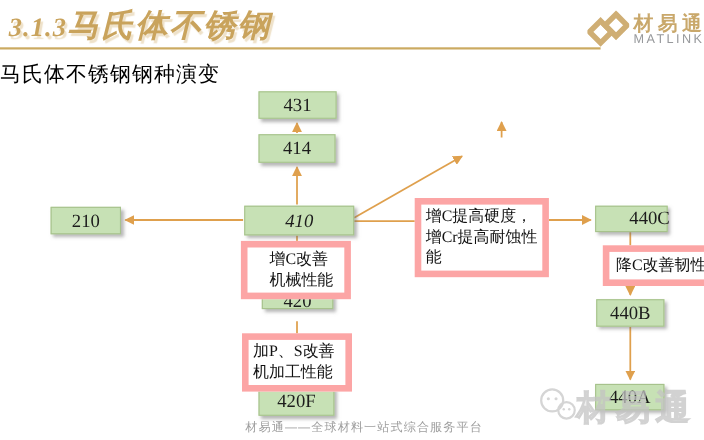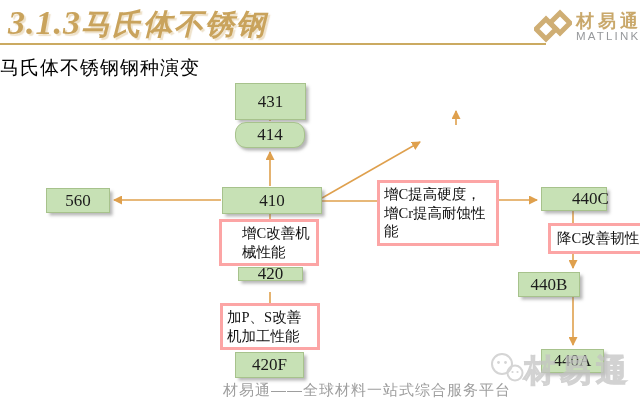--- a/index.html
+++ b/index.html
@@ -7,21 +7,21 @@
     position:relative;width:640px;height:400px;background:#ffffff;
     overflow:hidden;font-family:"Liberation Sans",sans-serif;
   }
   
   .title{
     position:absolute;left:8px;top:4px;
     font-family:"Liberation Serif",serif;font-style:italic;font-weight:bold;
     color:#c9a35c;white-space:nowrap;
     text-shadow:2px 2px 1px rgba(205,170,100,0.35);
   }
-  .title .num{font-size:34px;letter-spacing:1px;font-family:Liberation Serif, serif;}
+  .title .num{font-size:24px;letter-spacing:1px;font-family:Liberation Serif, serif;}
   .title .txt{font-size:29px;letter-spacing:2px;}
   .title-rule{
     position:absolute;left:0;top:43px;width:546px;height:2px;
     background:#cbaa61;
   }
   .logo{position:absolute;left:534px;top:8px;width:102px;height:38px;}
   .logo-mark{position:absolute;left:0;top:1px;}
   .logo-name{
     position:absolute;left:42px;top:1px;font-size:18px;font-weight:bold;
     color:#c9a86b;letter-spacing:4px;white-space:nowrap;
@@ -38,42 +38,42 @@
   
   .arrows{position:absolute;left:0;top:0;pointer-events:none;}
   .gbox{
     position:absolute;background:#c7e1b5;border:1px solid #a7c28c;
     box-shadow:2.5px 2.5px 3px rgba(110,110,110,0.5);
     display:flex;align-items:center;justify-content:center;
     font-family:"Liberation Serif",serif;font-size:17px;color:#1c1c1c;
     box-sizing:border-box;
   }
   .n430 {left:46px; top:188px;width:64px; height:25px;}
-  .n431 {left:235px;top:83px; width:71px; height:37px;}
-  .n414 {left:235px;top:122px;width:70px; height:26px;border-radius:11px;}
-  .n410 {left:222px;top:187px;width:100px;height:27px;}
+  .n431 {left:235px;top:83px; width:71px; height:25px;}
+  .n414 {left:235px;top:122px;width:70px; height:26px;}
+  .n410 {left:222px;top:187px;width:100px;height:27px;font-style:italic;}
   .n416se{left:424px;top:82px;width:64px; height:25px;}
   .n416 {left:425px;top:126px;width:63px; height:26px;}
   .n440c{left:541px;top:187px;width:66px; height:24px;padding-left:33px;}
   .n420 {left:238px;top:267px;width:65px; height:14px;}
-  .n440b{left:518px;top:272px;width:62px; height:25px;}
+  .n440b{left:542px;top:272px;width:62px; height:25px;}
   .n420f{left:235px;top:352px;width:69px; height:26px;}
   .n440a{left:541px;top:349px;width:63px; height:24px;text-align:center;}
   .lbox{
-    position:absolute;background:#ffffff;border:3px solid #fca5a5;
+    position:absolute;background:#ffffff;border:6px solid #fca5a5;
     font-family:"Liberation Serif",serif;font-size:14.5px;line-height:1.28;
     color:#111;padding:2px 4px;box-sizing:border-box;
   }
   .lb0{left:219px;top:219px;width:100px;padding-left:20px;}
   .lb1{left:377px;top:180px;width:122px;}
   .lb2{left:220px;top:303px;width:100px;}
   .lb3{left:548px;top:223px;white-space:nowrap;padding:3px 6px;}
   
   .footer{
-    position:absolute;left:223px;top:381px;font-size:15px;color:#9e9e9e;
+    position:absolute;left:223px;top:381px;font-size:11px;color:#9e9e9e;
     letter-spacing:1px;white-space:nowrap;
   }
   .watermark{position:absolute;left:490px;top:346px;width:150px;height:48px;opacity:0.75;}
   .wm-icon{position:absolute;left:0;top:6px;}
   .wm-text{
     position:absolute;left:34px;top:4px;font-size:31px;letter-spacing:5px;
     font-weight:bold;color:rgba(195,195,195,0.35);
     -webkit-text-stroke:1.2px #c3c3c3;white-space:nowrap;
     font-family:"Liberation Serif",serif;
   }
@@ -115,21 +115,21 @@
       <line x1="456" y1="125" x2="456" y2="111" marker-end="url(#ah)"></line>
       <line x1="322" y1="201" x2="382" y2="201"></line>
       <line x1="499" y1="200" x2="537" y2="200" marker-end="url(#ah)"></line>
       <line x1="270" y1="214" x2="270" y2="263" marker-end="url(#ah)"></line>
       <line x1="270" y1="292" x2="270" y2="348" marker-end="url(#ah)"></line>
       <line x1="573" y1="211" x2="573" y2="268" marker-end="url(#ah)"></line>
       <line x1="573" y1="297" x2="573" y2="345" marker-end="url(#ah)"></line>
     </g>
   </svg>
 
-  <div class="gbox n430">560</div>
+  <div class="gbox n430">210</div>
   <div class="gbox n431">431</div>
   <div class="gbox n414">414</div>
   <div class="gbox n410">410</div>
   <div class="gbox n440c">440C</div>
   <div class="gbox n420">420</div>
   <div class="gbox n440b">440B</div>
   <div class="gbox n420f">420F</div>
   <div class="gbox n440a">440A</div>
 
   <div class="lbox lb0">增C改善机械性能</div>

